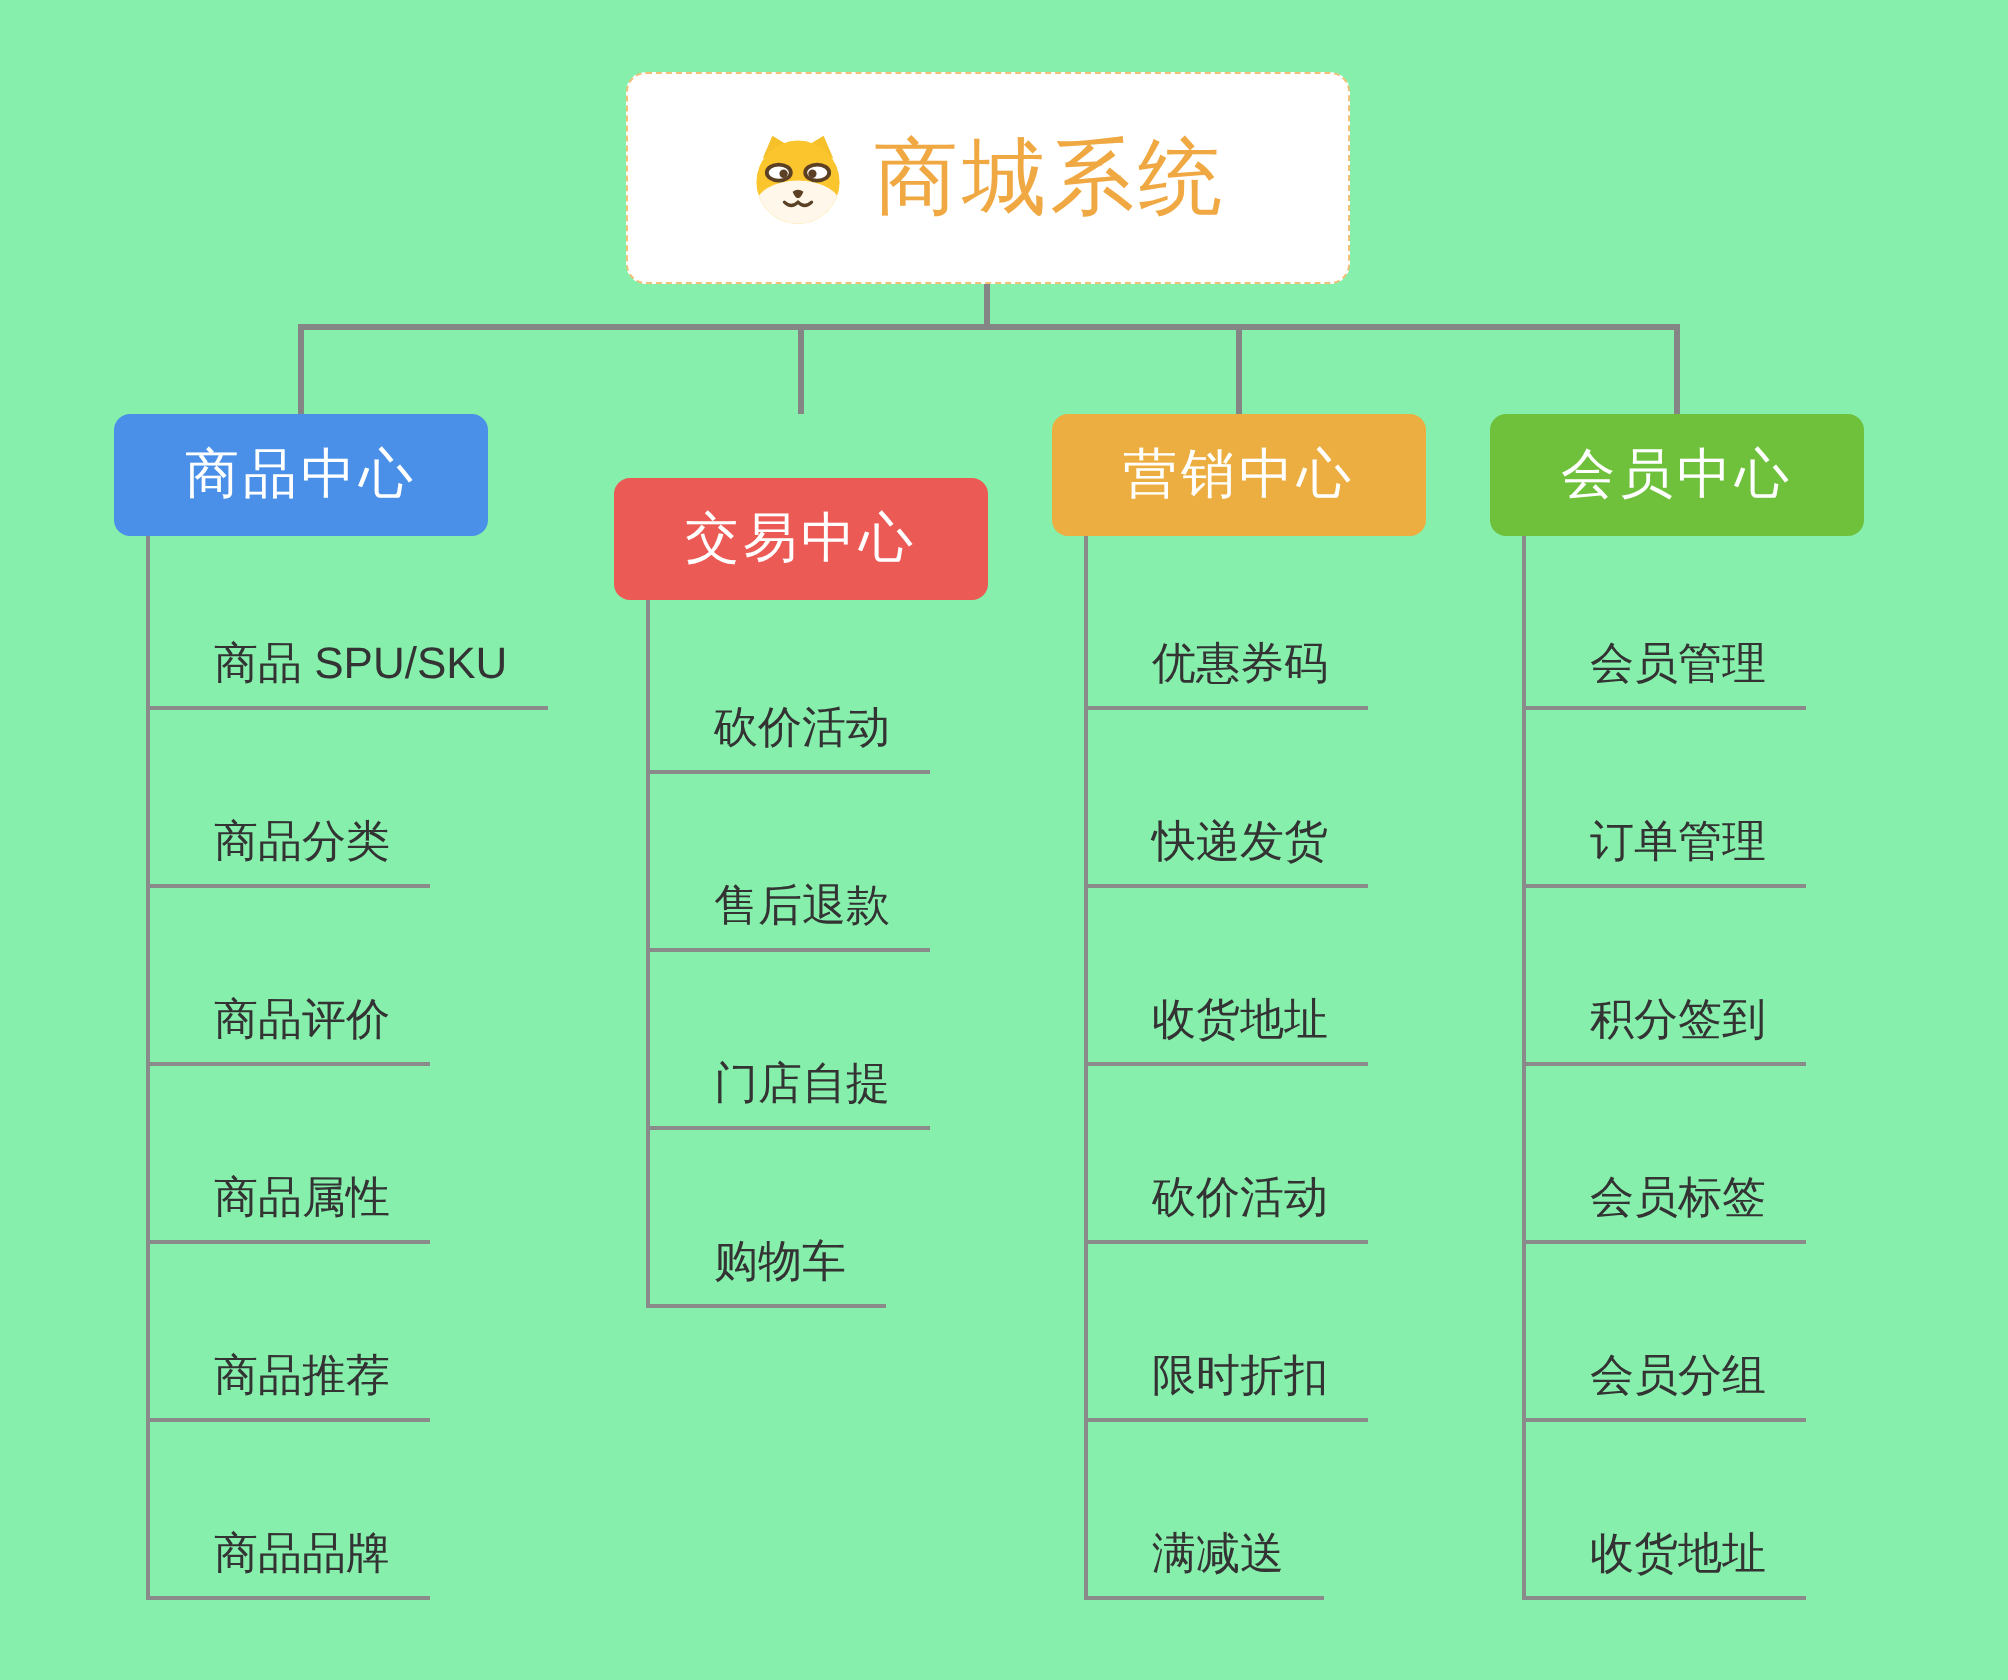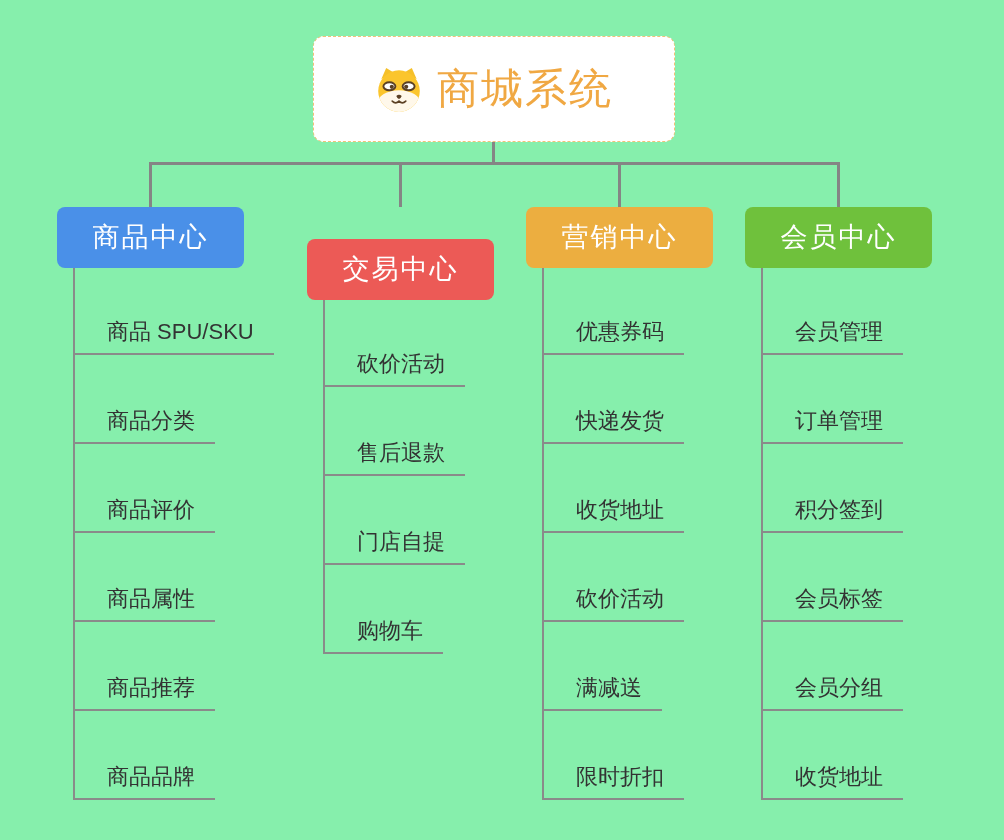--- a/index.html
+++ b/index.html
@@ -143,24 +143,24 @@
       <li>
           <span class="sub-label">快递发货</span>
         </li>
       <li>
           <span class="sub-label">收货地址</span>
         </li>
       <li>
           <span class="sub-label">砍价活动</span>
         </li>
       <li>
-          <span class="sub-label">满减送</span>
+          <span class="sub-label">限时折扣</span>
         </li>
       <li>
-          <span class="sub-label">限时折扣</span>
+          <span class="sub-label">满减送</span>
         </li>
     </ul>
   </div>
 
   <div class="branch" style="left:745px">
     <div class="branch-header" style="background-color: rgb(111, 193, 60);">
       <span class="branch-label">会员中心</span>
     </div>
     <ul class="children">
       <li>

